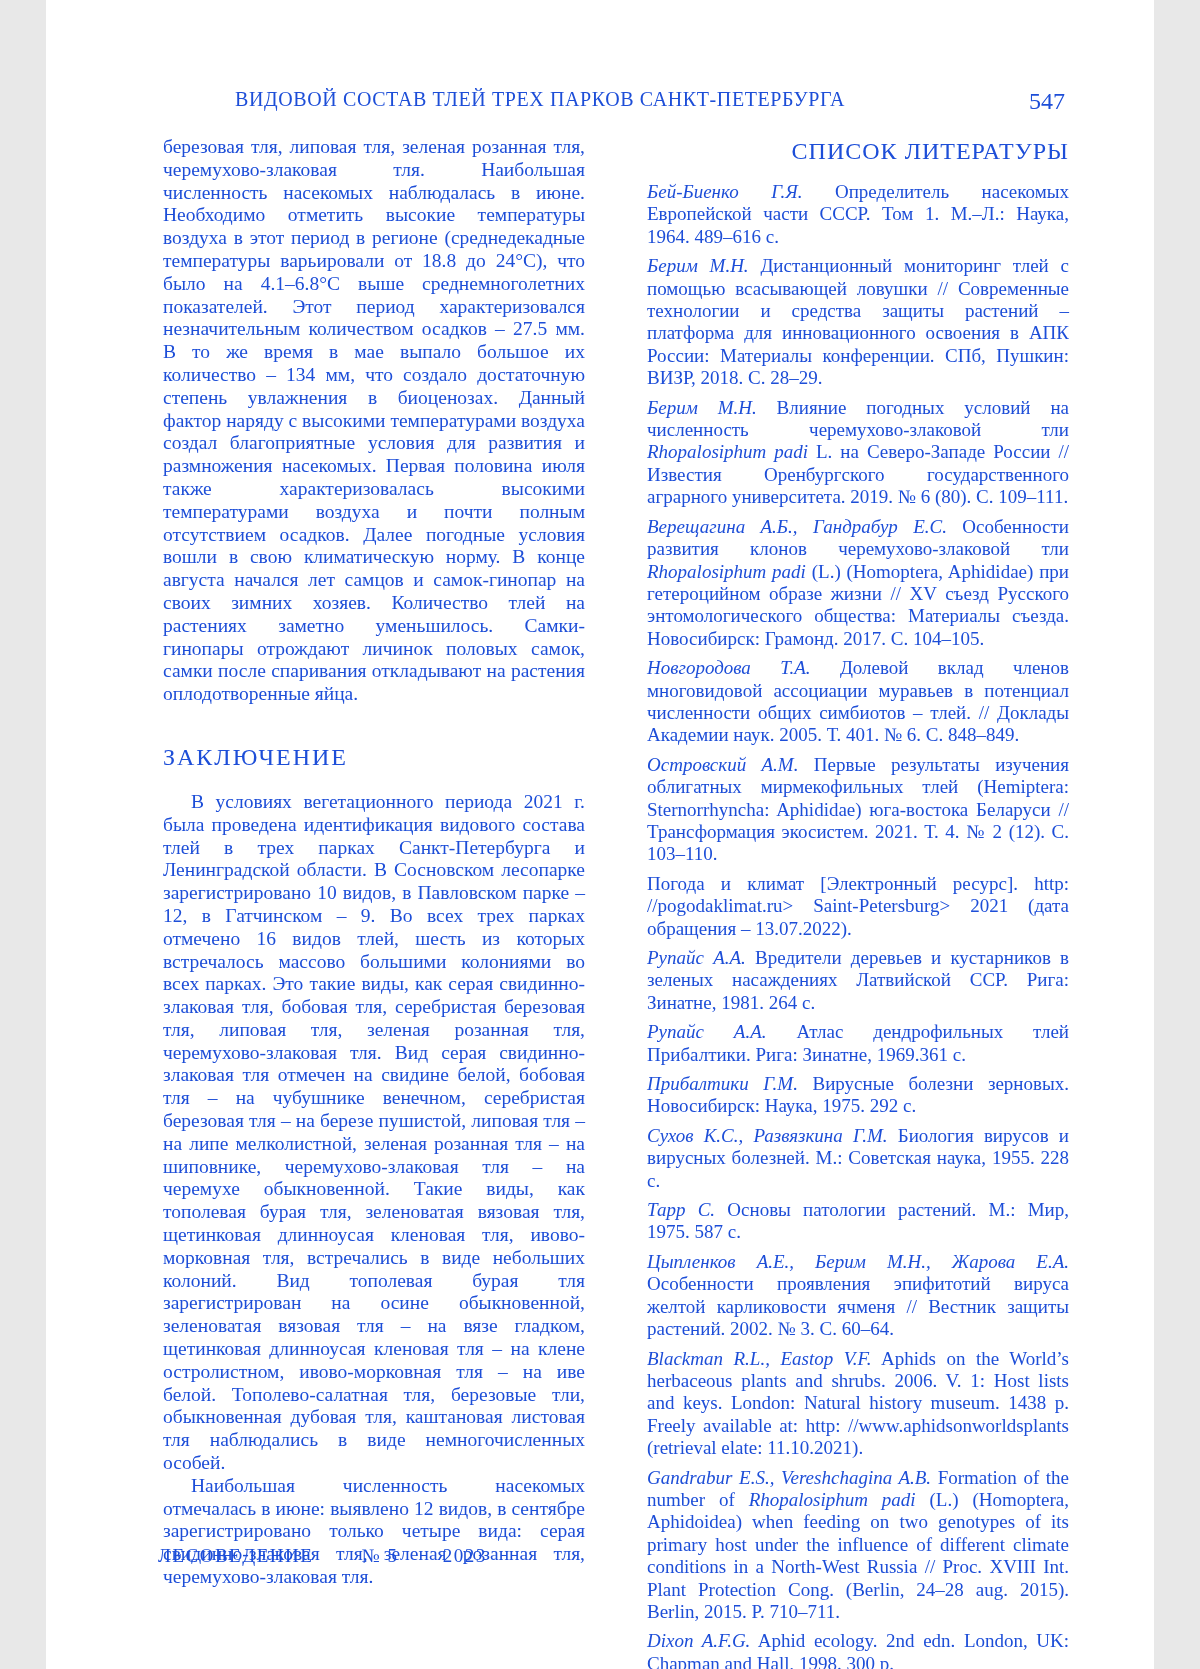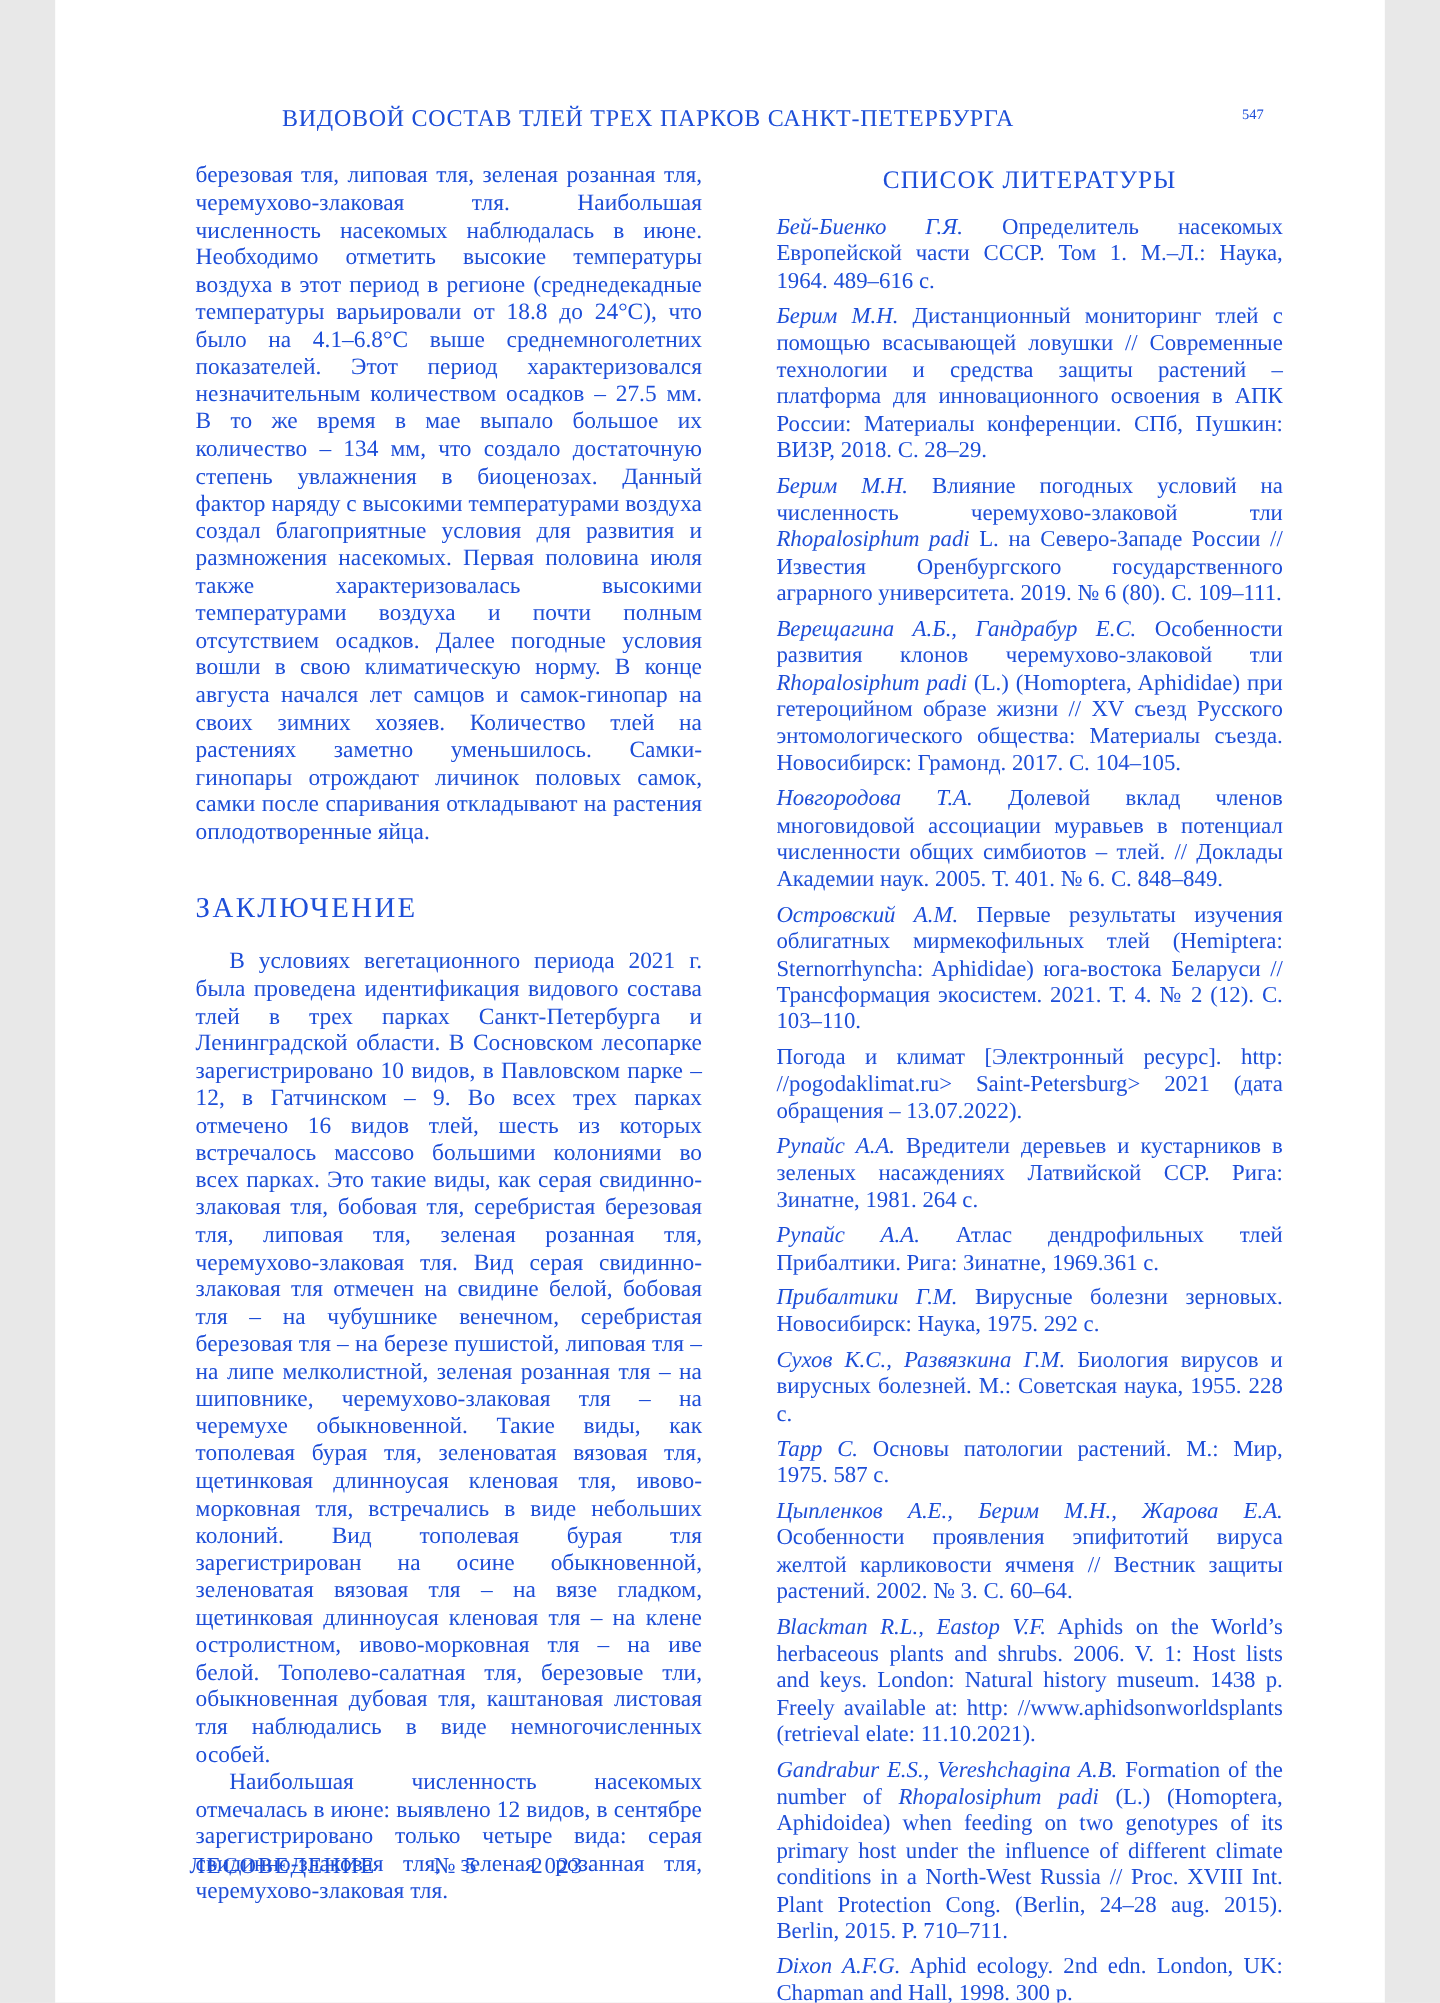--- a/index.html
+++ b/index.html
@@ -22,22 +22,22 @@
   .running-title {
     position: absolute;
     left: 0; right: 120px;
     text-align: center;
     font-size: 20px;
     letter-spacing: 0.6px;
     white-space: nowrap;
   }
   .page-number {
     position: absolute;
-    right: 16px; top: 0;
-    font-size: 12px;
+    right: 4px; top: 0;
+    font-size: 24px;
   }
   .columns {
     display: flex;
     gap: 30px;
     margin: 22px 85px 0 85px;
   }
   .col { width: 500px; margin-left: 32px; }
   .body-para, .concl-para {
     font-size: 19.5px;
     line-height: 22.8px;
@@ -46,23 +46,23 @@
   .indent { text-indent: 28px; }
   .section-heading {
     font-weight: normal;
     font-size: 24px;
     letter-spacing: 2px;
     text-align: left;
     margin: 38px 0 20px 0;
   }
   .refs-heading {
     font-weight: normal;
-    font-size: 21px;
+    font-size: 24px;
     letter-spacing: 1px;
-    text-align: center;
+    text-align: right;
     margin: 2px 0 16px 0;
   }
   .ref-entry {
     font-size: 19px;
     line-height: 22.4px;
     text-align: justify;
     margin-bottom: 7px;
   }
   .ref-entry em { font-style: italic; }
   .page-footer {

